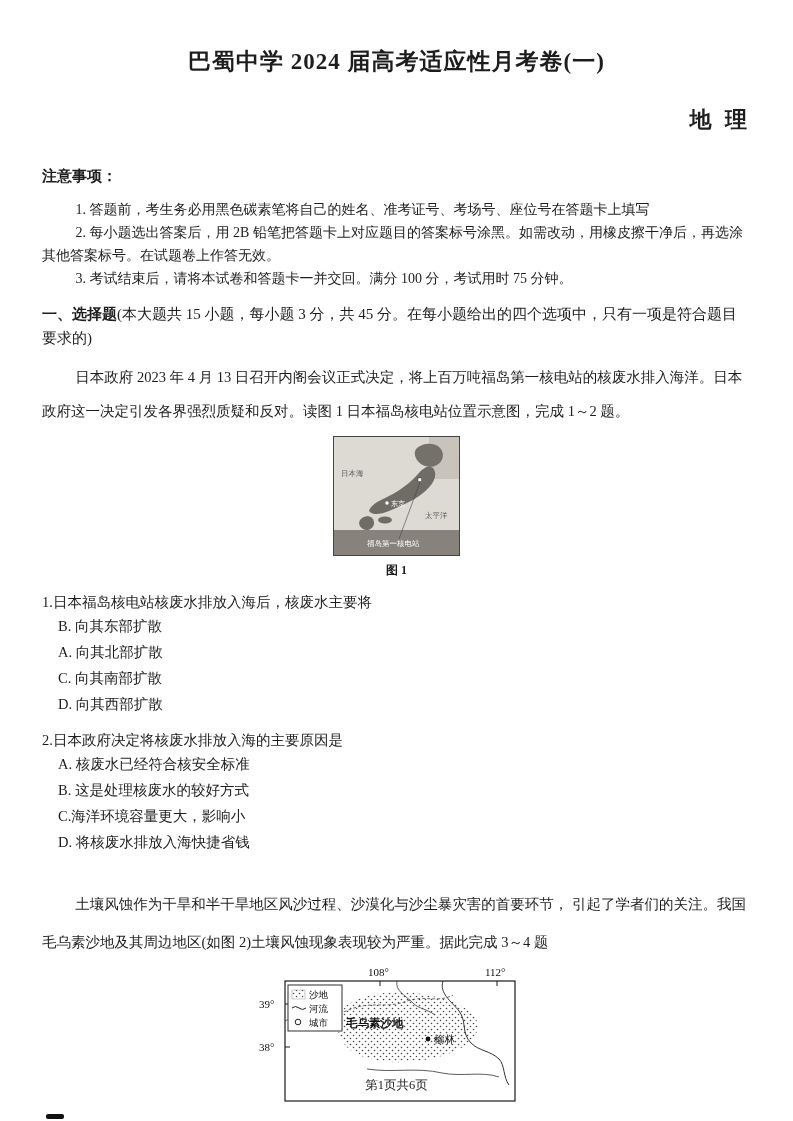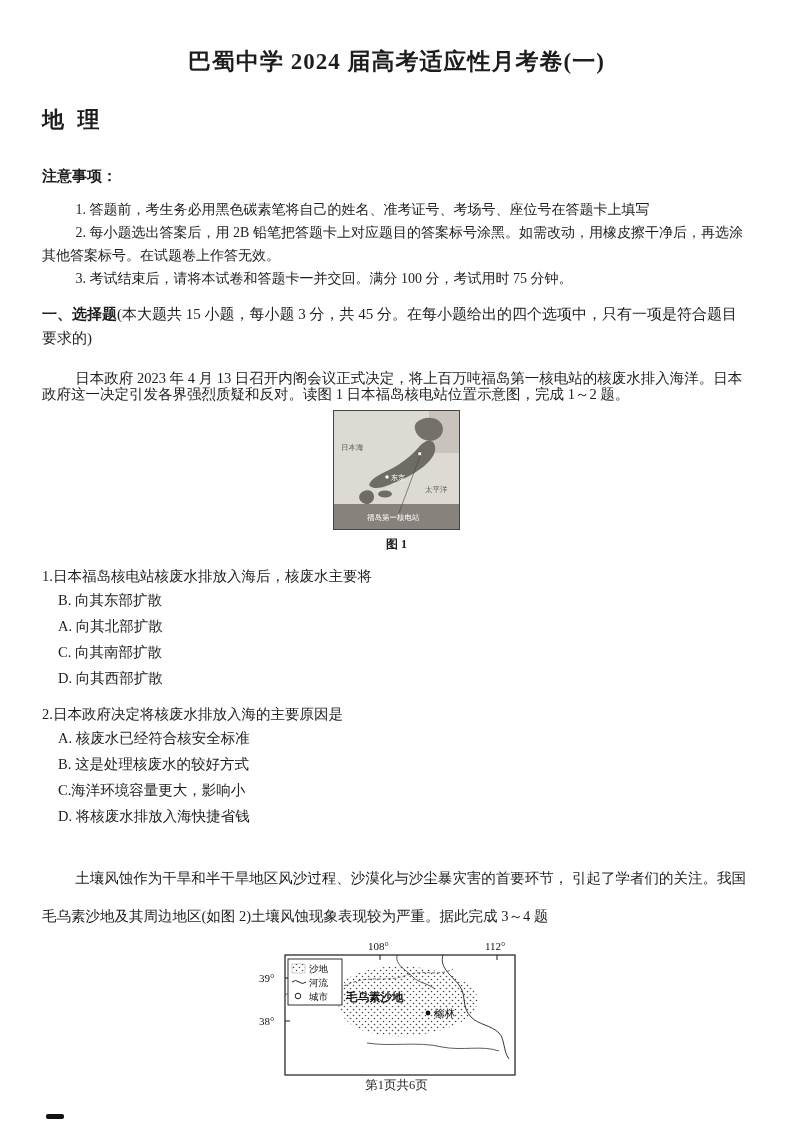--- a/index.html
+++ b/index.html
@@ -8,27 +8,27 @@
     position:relative;
     width:793px; height:1121px;
     margin:0 auto;
     background:#ffffff;
     color:#1d1d1d;
     font-family:"Liberation Serif","DejaVu Serif",serif;
     padding:46px 42px 0 42px;
     overflow:hidden;
   }
   .title { font-size:23px; font-weight:700; text-align:center; letter-spacing:1px; }
-  .subject { font-size:22px; font-weight:700; text-align:left; margin-top:28px; letter-spacing:4px; }
+  .subject { font-size:22px; font-weight:700; text-align:right; margin-top:28px; letter-spacing:4px; }
   .notice-heading { margin-top:32px; font-size:15px; font-weight:700; }
   .notice-items { margin-top:12px; }
   .notice-item { font-size:14px; line-height:23px; text-indent:2.4em; }
   .section-heading { margin-top:12px; font-size:15px; line-height:24px; }
   .section-heading b { font-weight:700; }
-  .passage { margin-top:20px; font-size:14.5px; line-height:16px; text-indent:2.3em; }
+  .passage { margin-top:10px; font-size:14.5px; line-height:34px; text-indent:2.3em; }
   .passage.wide { margin-top:30px; line-height:38px; }
   figure { text-align:center; }
   .fig1 { width:160px; margin:8px auto 0 auto; }
   .fig2 { width:310px; margin:4px auto 0 auto; }
   figcaption { font-size:12px; font-weight:700; margin-top:2px; }
   .question { margin-top:12px; }
   .stem { font-size:14.5px; line-height:22px; }
   .option { font-size:14.5px; line-height:26px; margin-left:16px; }
   .footer {
     position:absolute; left:0; right:0; bottom:27px;

